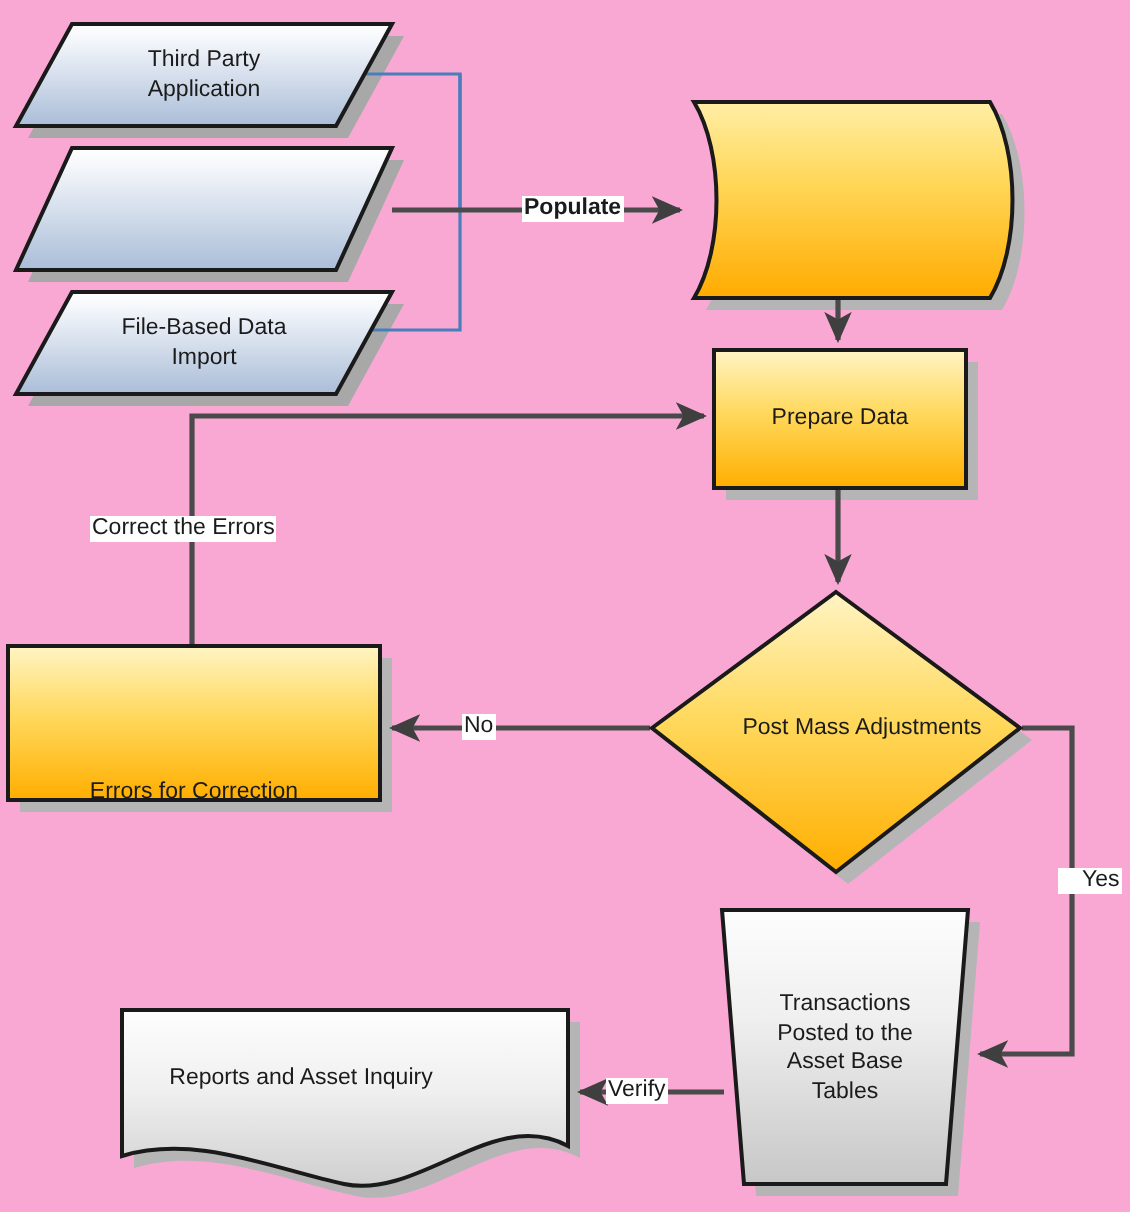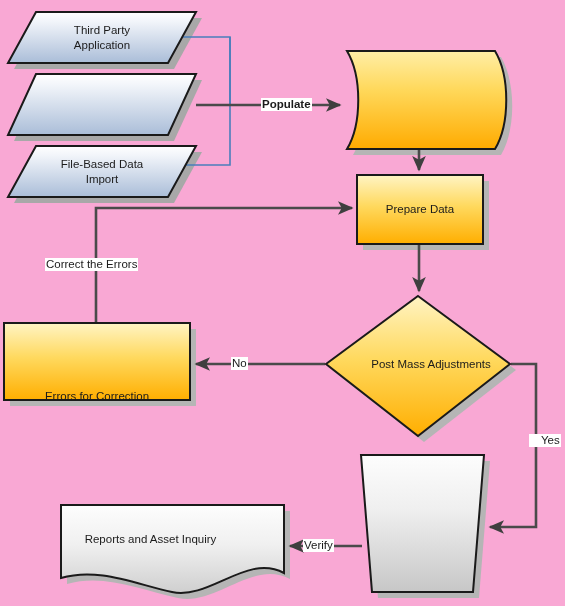--- a/index.html
+++ b/index.html
@@ -135,20 +135,24 @@
   <div class="node-label" style="left:8px; top:146px; width:188px; height:51px;">File-Based Data
 Import</div>
 
 
   <div class="node-label" style="left:357px; top:175px; width:126px; height:69px;">Prepare Data</div>
 
   <div class="node-label" style="left:343px; top:344px; width:176px; height:40px;">Post Mass Adjustments</div>
 
   <div class="node-label" style="left:4px; top:323px; width:186px; height:77px;margin-top:35px;">Errors for Correction</div>
 
+  <div class="node-label" style="left:366px; top:486px; width:113px; height:76px;">Transactions
+Posted to the
+Asset Base
+Tables</div>
 
   <div class="node-label" style="left:61px; top:510px; width:179px; height:58px;">Reports and Asset Inquiry</div>
 
   <div class="edge-label" style="left:261px; top:98px;font-weight:bold;">Populate</div>
 
   <div class="edge-label" style="left:231px; top:357px;">No</div>
 
   <div class="edge-label" style="left:45px; top:258px;">Correct the Errors</div>
 
   <div class="edge-label" style="left:529px; top:434px;padding-left:12px;">Yes</div>

